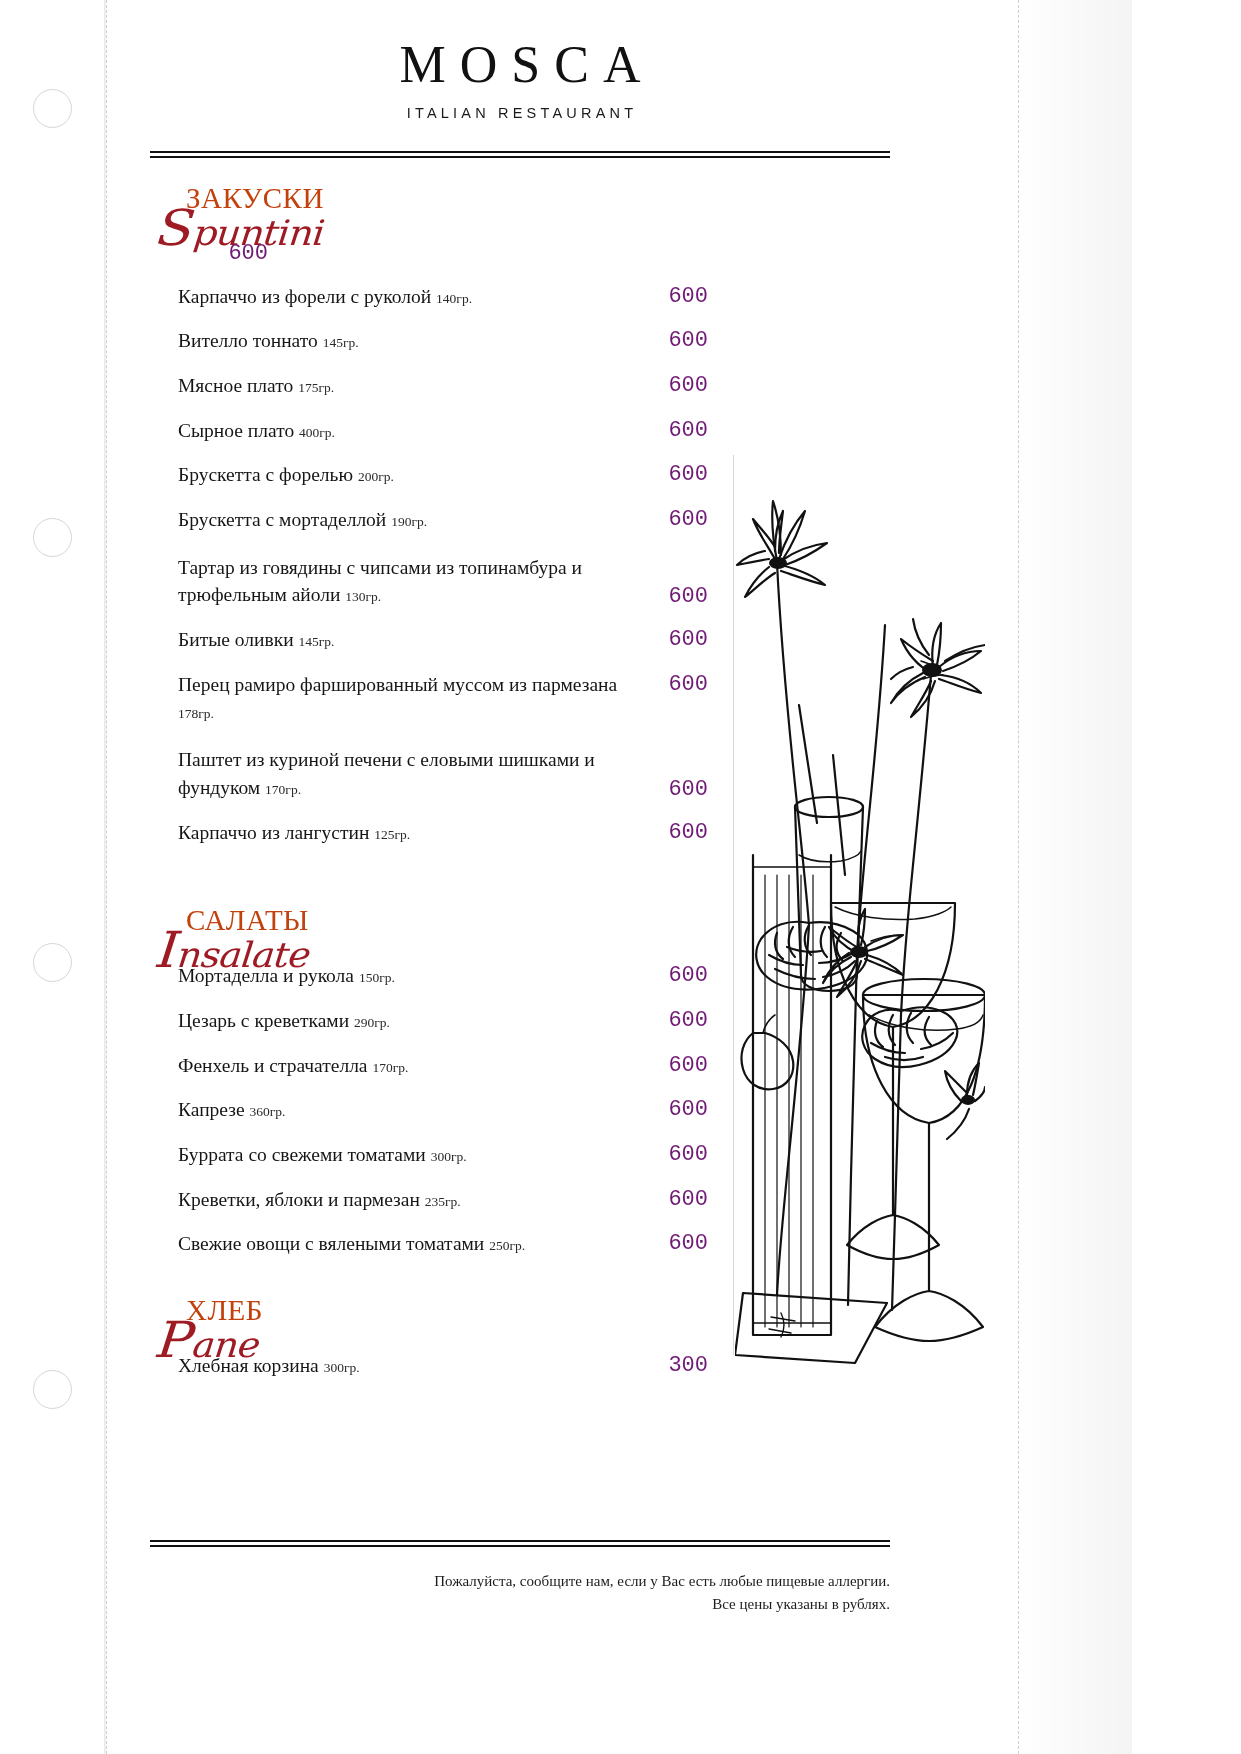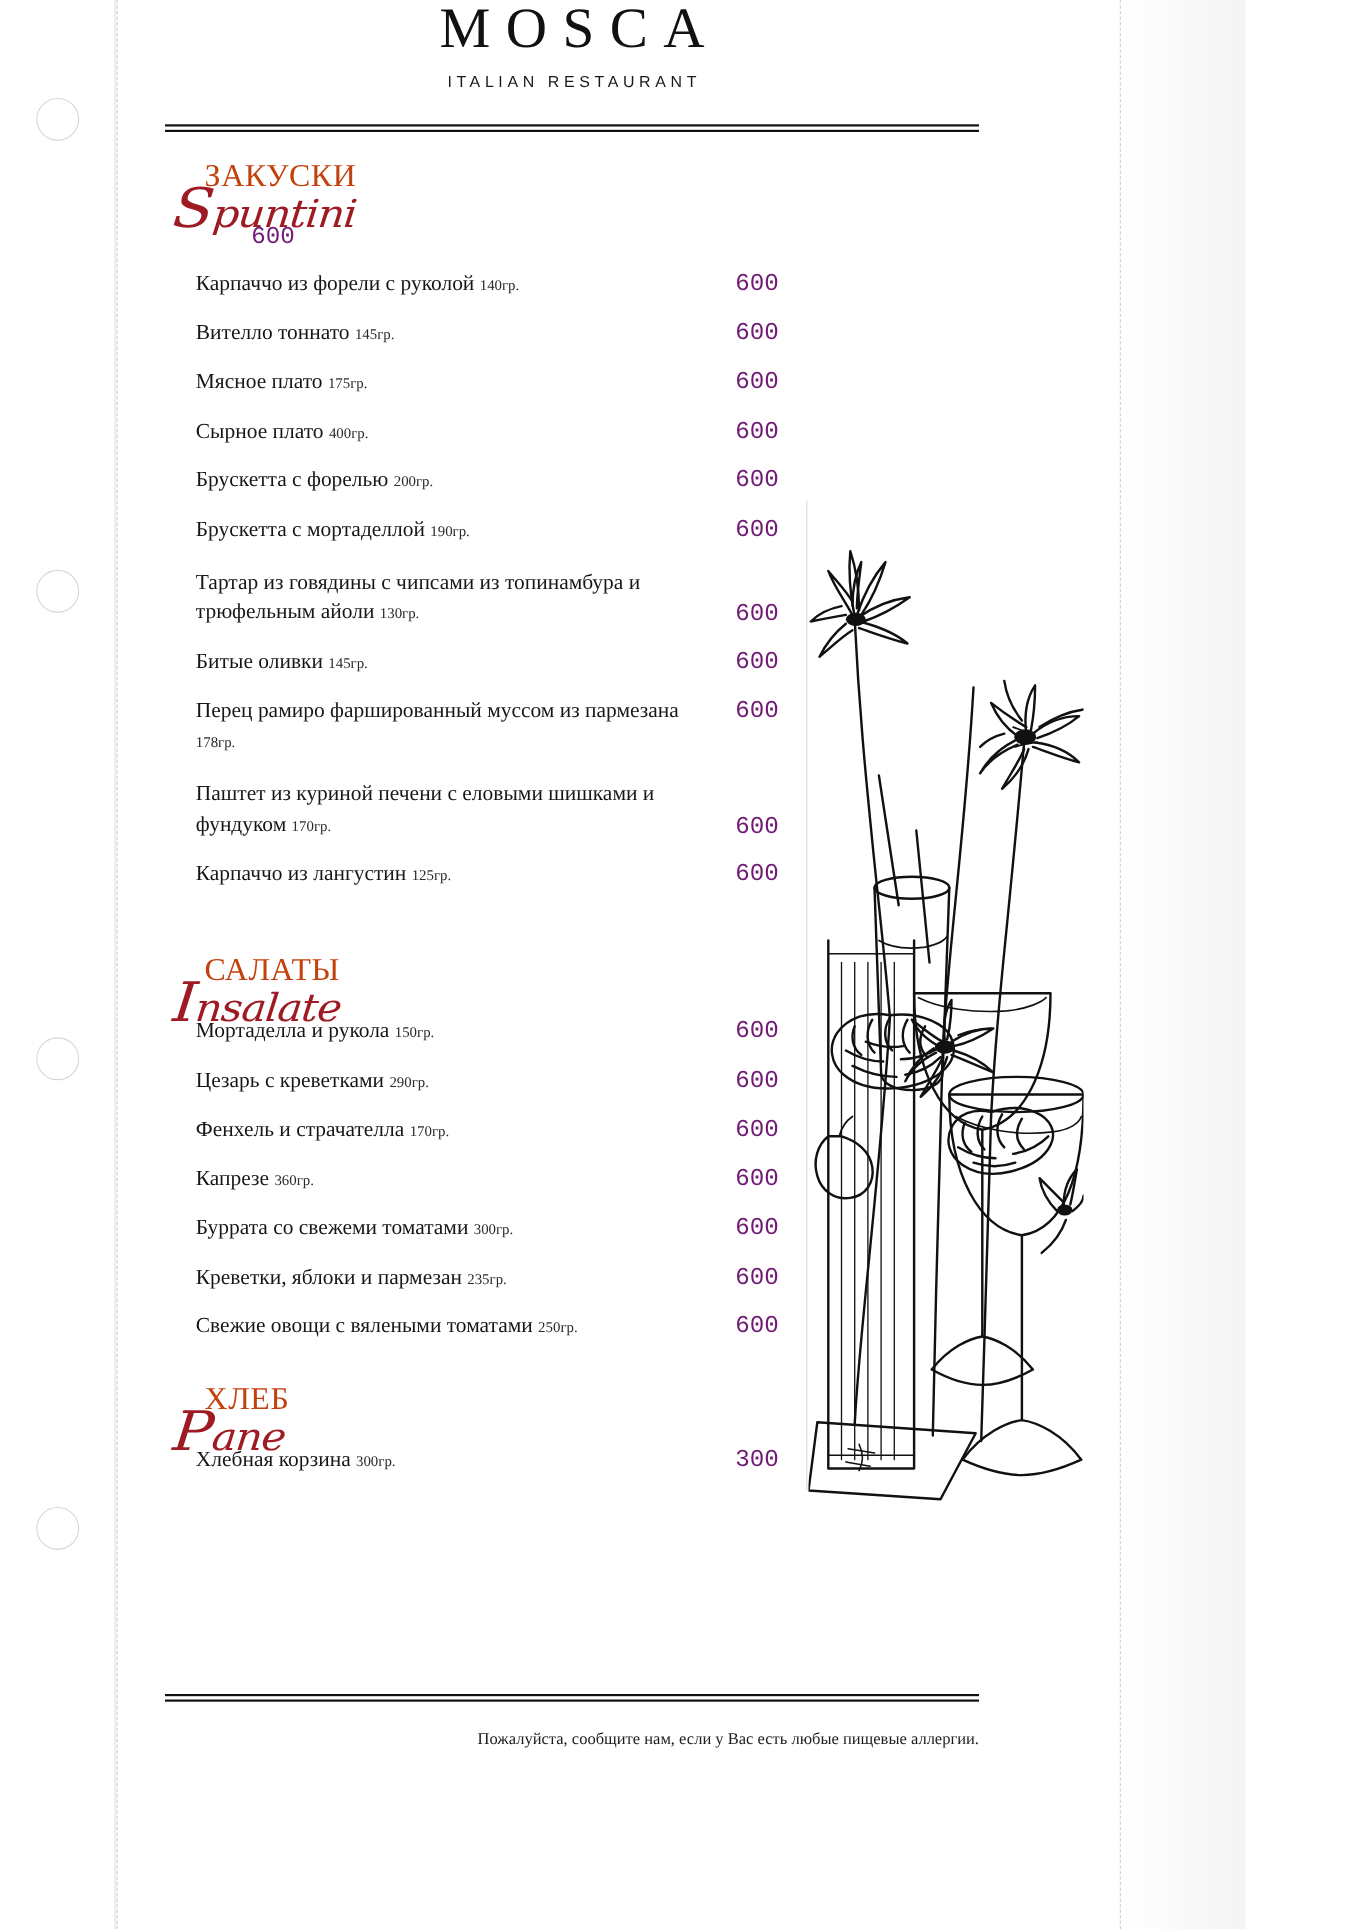--- a/index.html
+++ b/index.html
@@ -63,20 +63,21 @@
   .content {
     position: absolute;
     left: 150px;
     top: 0;
     width: 740px;
   }
 
   
   .brand {
     text-align: center;
+    padding-top: 38px;
   }
   .brand-name {
     font-family: "Liberation Serif", serif;
     font-size: 52px;
     letter-spacing: 14px;
     font-weight: 400;
     color: #111111;
     line-height: 1.05;
     padding-left: 14px;
   }
@@ -444,16 +445,17 @@
           </div>
         </div>
       </div>
 
   </div>
 
   <div class="footer-wrap">
     <div class="rule-double-footer"></div>
     <div class="footer-note">
       <div>Пожалуйста, сообщите нам, если у Вас есть любые пищевые аллергии.</div>
+      <div>Все цены указаны в рублях.</div>
     </div>
   </div>
 
 </div>
 
 </body></html>

